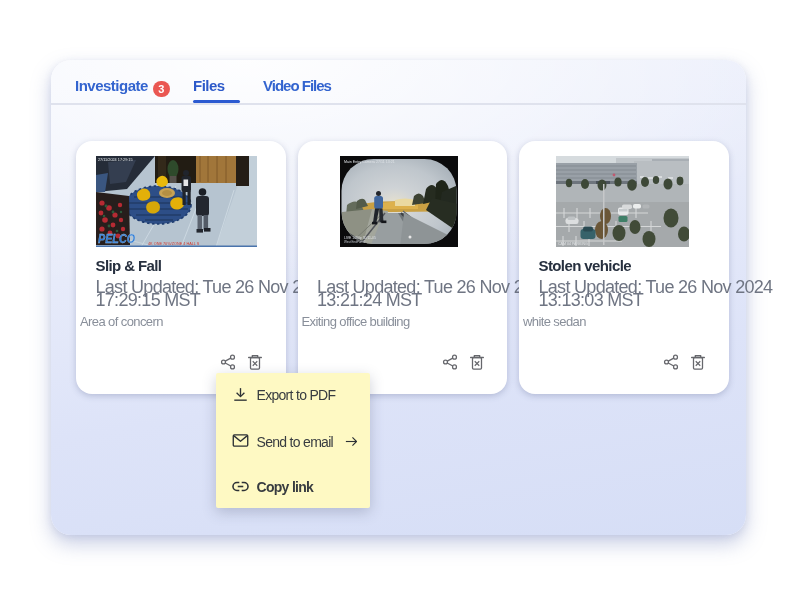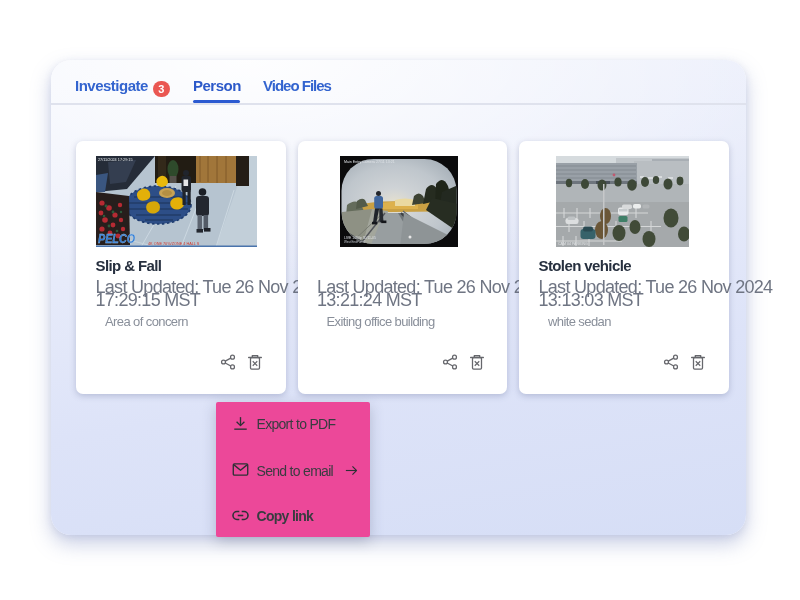--- a/index.html
+++ b/index.html
@@ -13,31 +13,31 @@
     box-shadow:0 9px 20px rgba(116,132,188,.38), 0 2px 7px rgba(116,132,188,.16);
   }
   .tab { position:absolute; font-size:15px; font-weight:bold; color:#3364cf; letter-spacing:-0.5px; }
   .badge { position:absolute; left:153px; top:80.5px; width:16.5px; height:16.5px;
     border-radius:50%; background:#ea5752; color:#fff; font-size:11px; font-weight:bold;
     text-align:center; line-height:16.5px; }
   .sep { position:absolute; left:51px; top:103px; width:695px; height:1.5px; background:#dfe2ed; }
   .underline { position:absolute; left:192.5px; top:100px; width:47.5px; height:3.2px;
     background:#2b5ad1; border-radius:2px; }
   .card { position:absolute; top:141px; width:209.5px; height:253px; background:#ffffff;
-    border-radius:7px; box-shadow:0 2px 6px rgba(85,97,140,.30); }
+    border-radius:16px; box-shadow:0 2px 6px rgba(85,97,140,.30); }
   .thumb { position:absolute; top:15px; height:91px; }
   .ctitle { position:absolute; left:19.5px; top:116px; font-size:15px; font-weight:bold;
     color:#27303f; letter-spacing:-0.6px; white-space:nowrap; }
   .cdate { position:absolute; left:19.5px; top:140px; font-size:18px; line-height:13.2px;
     color:#6f7583; letter-spacing:-0.7px; white-space:nowrap; }
-  .cdesc { position:absolute; left:29px; top:172.5px; font-size:13px; color:#898f9a;
+  .cdesc { position:absolute; left:4px; top:172.5px; font-size:13px; color:#898f9a;
     letter-spacing:-0.6px; white-space:nowrap; }
   .icn { position:absolute; top:212px; }
-  .menu { position:absolute; left:215.5px; top:402px; width:154.5px; height:135px;
-    background:#ec4899; border-radius:2px; box-shadow:0 4px 14px rgba(55,65,95,.25); }
+  .menu { position:absolute; left:215.5px; top:373px; width:154.5px; height:135px;
+    background:#fef9c3; border-radius:2px; box-shadow:0 4px 14px rgba(55,65,95,.25); }
   .mitem { position:absolute; left:41px; font-size:14px; color:#383c40; letter-spacing:-0.7px; white-space:nowrap; }
   .micon { position:absolute; left:16px; }
 </style>
 </head>
 <body>
   <svg width="0" height="0" style="position:absolute">
     <defs>
       <g id="shr" fill="none" stroke="#66676c" stroke-width="1.7">
         <circle cx="18" cy="5.5" r="2.6"></circle>
         <circle cx="6" cy="12" r="2.6"></circle>
@@ -67,21 +67,21 @@
       <g id="lnk" fill="none" stroke="#2d3135" stroke-width="2">
         <path d="M10.5 7 H7.5 a5 5 0 0 0 0 10 h3"></path>
         <path d="M13.5 7 h3 a5 5 0 0 1 0 10 h-3"></path>
         <line x1="8.5" y1="12" x2="15.5" y2="12"></line>
       </g>
     </defs>
   </svg>
   <div class="panel"></div>
   <div class="tab" style="left:75px; top:77px;">Investigate</div>
   <div class="badge">3</div>
-  <div class="tab" style="left:193px; top:77px; color:#2c59c9;">Person</div>
+  <div class="tab" style="left:193px; top:77px; color:#2c59c9;">Files</div>
   <div class="tab" style="left:263px; top:77px; letter-spacing:-1px;">Video Files</div>
   <div class="sep"></div>
   <div class="underline"></div>
 
   <div class="card" style="left:76px;">
     <svg class="thumb" style="left:20px;" width="161" height="91" viewBox="0 0 161 91">
       <rect width="161" height="91" fill="#b6c4d0"></rect>
       <polygon points="152,0 161,0 161,91 120,91" fill="#c2cfd9"></polygon>
       <polygon points="0,0 59,0 31,33 0,36" fill="#252c38"></polygon>
       <polygon points="12,6 40,4 30,26 14,28" fill="#343e50"></polygon>

